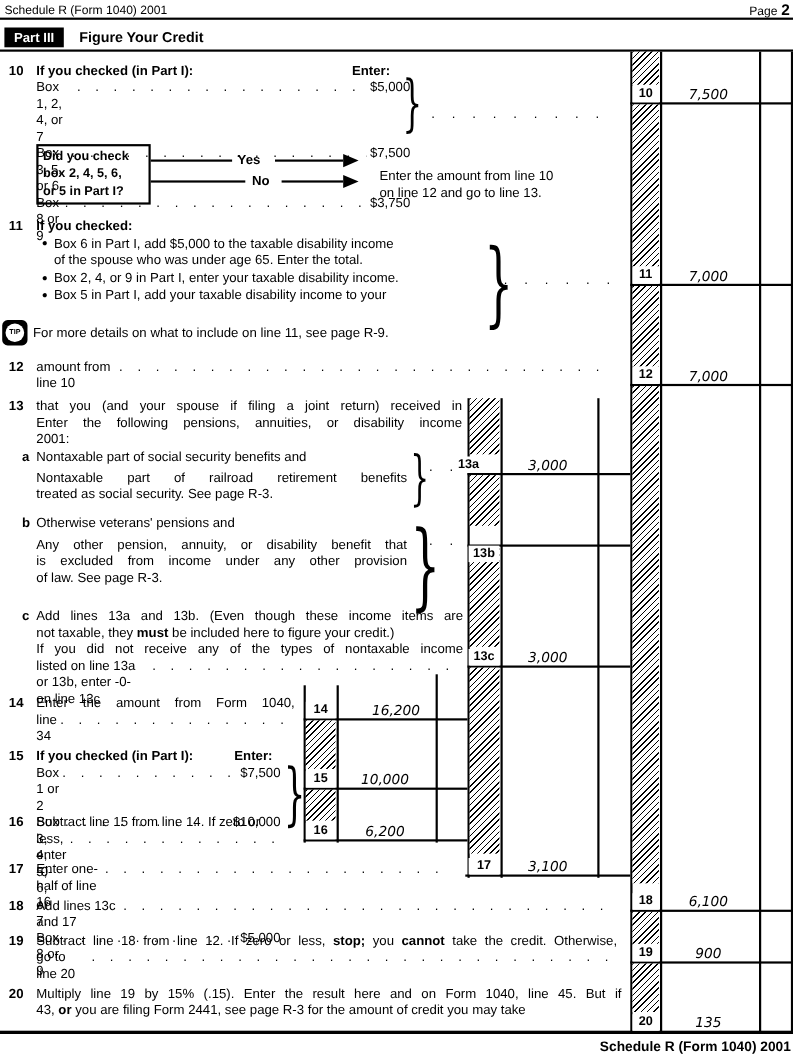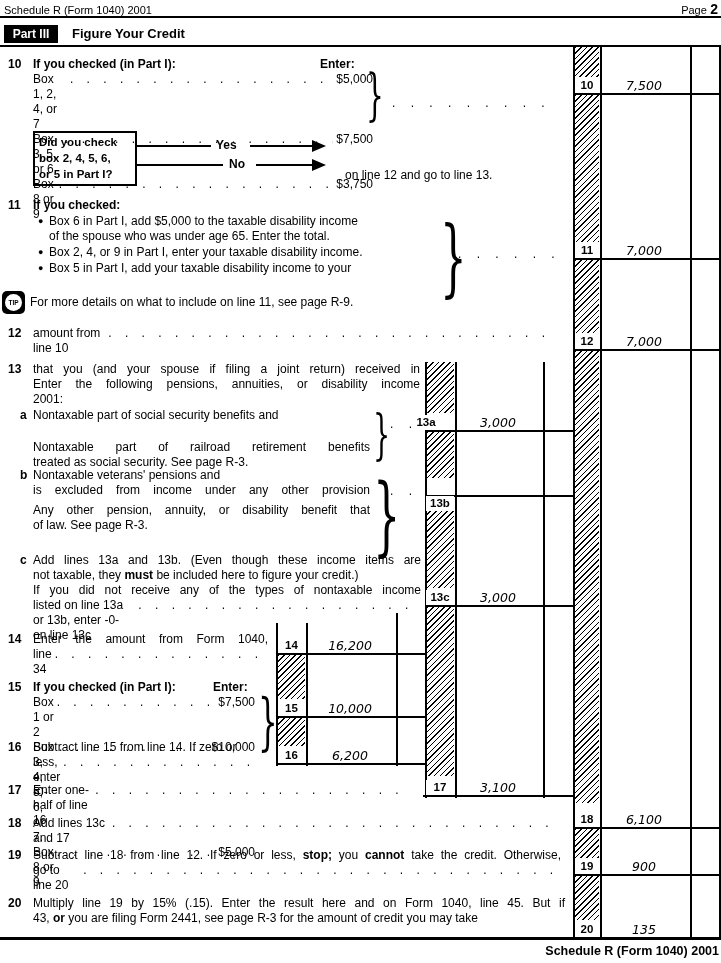--- a/index.html
+++ b/index.html
@@ -96,21 +96,21 @@
   <div class="amt" style="left:600px;top:334px;width:88px">7,000</div>
 
   <div class="numlab" style="left:412px;top:415px;width:28px">13a</div>
   <div class="amt" style="left:455px;top:415px;width:86px">3,000</div>
   <div class="numlab" style="left:426px;top:496px;width:28px">13b</div>
   <div class="amt" style="left:455px;top:480px;width:86px"></div>
   <div class="numlab" style="left:426px;top:590px;width:28px">13c</div>
   <div class="amt" style="left:455px;top:590px;width:86px">3,000</div>
 
   <div class="numlab" style="left:278px;top:638px;width:27px">14</div>
-  <div class="amt" style="left:306px;top:638px;width:88px">16,200</div>
+  <div class="amt" style="left:316px;top:638px;width:88px">16,200</div>
   <div class="numlab" style="left:278px;top:701px;width:27px">15</div>
   <div class="amt" style="left:306px;top:701px;width:88px">10,000</div>
   <div class="numlab" style="left:278px;top:748px;width:27px">16</div>
   <div class="amt" style="left:306px;top:748px;width:88px">6,200</div>
 
   <div class="numlab" style="left:426px;top:780px;width:28px">17</div>
   <div class="amt" style="left:455px;top:780px;width:86px">3,100</div>
 
   <div class="numlab" style="left:575px;top:812px;width:24px">18</div>
   <div class="amt" style="left:600px;top:812px;width:88px">6,100</div>
@@ -148,20 +148,21 @@
     <div>or 5 in Part I?</div>
   </div>
   <div class="aline" style="left:137px;top:145px;width:74px"></div>
   <div class="abs b" style="left:216px;top:138px">Yes</div>
   <div class="aline" style="left:250px;top:145px;width:62px"></div>
   <div class="ahead" style="left:312px;top:140px"></div>
   <div class="aline" style="left:137px;top:164px;width:86px"></div>
   <div class="abs b" style="left:229px;top:157px">No</div>
   <div class="aline" style="left:256px;top:164px;width:56px"></div>
   <div class="ahead" style="left:312px;top:159px"></div>
+  <div class="abs" style="left:345px;top:153px;width:210px">Enter the amount from line 10</div>
   <div class="abs" style="left:345px;top:168px;width:210px">on line 12 and go to line 13.</div>
 
   <div class="lineno" style="top:198px">11</div>
   <div class="abs b" style="left:33px;top:198px">If you checked:</div>
   <div class="txt" style="left:38px;top:214px;width:402px">
     <div class="brow">
       <span class="bullet">●</span>
       <div>
         <div>Box 6 in Part I, add $5,000 to the taxable disability income</div>
         <div>of the spouse who was under age 65. Enter the total.</div>
@@ -199,31 +200,31 @@
   <div class="lineno" style="top:362px">13</div>
   <div class="txt" style="left:33px;top:362px;width:387px">
     <div class="jline">that you (and your spouse if filing a joint return) received in</div>
     <div class="jline">Enter the following pensions, annuities, or disability income</div>
     <div>2001:</div>
   </div>
 
   <div class="sublet" style="top:408px">a</div>
   <div class="txt" style="left:33px;top:408px;width:337px">
     <div>Nontaxable part of social security benefits and</div>
-    <div class="jline" style="margin-top:17px">Nontaxable part of railroad retirement benefits</div>
+    <div class="jline" style="margin-top:4px">Nontaxable part of railroad retirement benefits</div>
     <div>treated as social security. See page R-3.</div>
   </div>
   <div class="brace" style="left:373px;top:408px;font-size:54px">}</div>
   <div class="dotsabs" style="left:390px;top:417px;width:26px">. .</div>
 
   <div class="sublet" style="top:468px">b</div>
   <div class="txt" style="left:33px;top:468px;width:337px">
-    <div>Nontaxable veterans' pensions and</div>
+    <div>Otherwise veterans' pensions and</div>
+    <div class="jline" style="margin-top:5px">Any other pension, annuity, or disability benefit that</div>
     <div class="jline">is excluded from income under any other provision</div>
-    <div class="jline" style="margin-top:5px">Any other pension, annuity, or disability benefit that</div>
     <div>of law. See page R-3.</div>
   </div>
   <div class="brace" style="left:373px;top:472px;font-size:86px">}</div>
   <div class="dotsabs" style="left:390px;top:484px;width:26px">. .</div>
 
   <div class="sublet" style="top:553px">c</div>
   <div class="txt" style="left:33px;top:553px;width:388px">
     <div class="jline">Add lines 13a and 13b. (Even though these income items are</div>
     <div><span>not taxable, they </span><b>must</b><span> be included here to figure your credit.)</span></div>
     <div class="jline">If you did not receive any of the types of nontaxable income</div>

